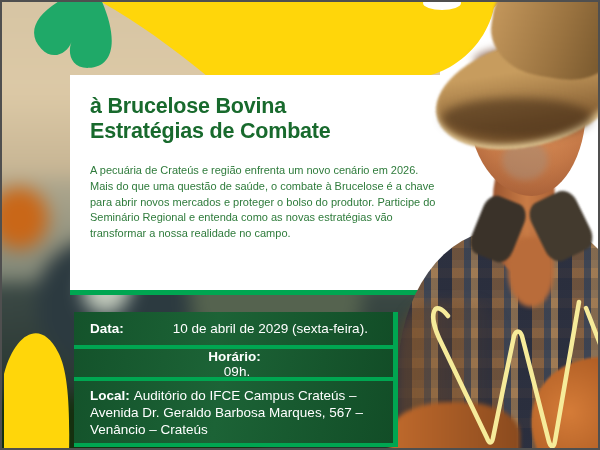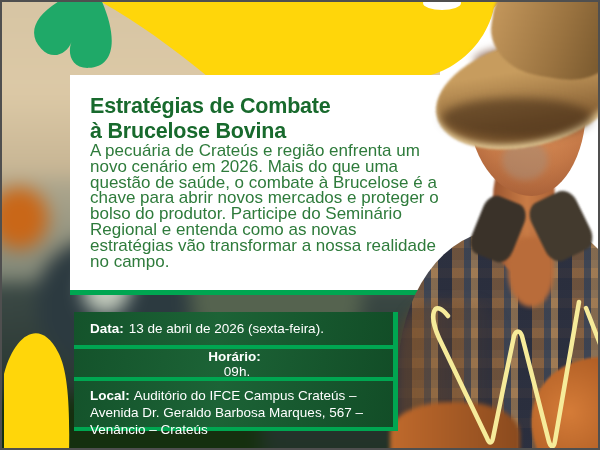--- a/index.html
+++ b/index.html
@@ -24,21 +24,21 @@
   .white-right{position:absolute;left:438px;top:0;width:162px;height:450px;background:#fff;z-index:2;}
   
   .decor-under{position:absolute;left:0;top:0;z-index:3;}
   .decor-over{position:absolute;left:0;top:0;z-index:7;pointer-events:none;}
   
   .card{
     position:absolute;left:68px;top:73px;width:378px;height:220px;background:#ffffff;
     border-bottom:5px solid #00a651;z-index:4;padding:19px 10px 0 20px;
   }
   .title{color:#186a2d;font-size:21.5px;line-height:24.5px;font-weight:bold;letter-spacing:-0.2px;}
-  .body-text{margin-top:0;width:353px;color:#2e7b3b;font-size:17px;line-height:15.8px;}
+  .body-text{margin-top:20px;width:353px;color:#2e7b3b;font-size:11px;line-height:15.8px;}
   
   .farmer{position:absolute;left:388px;top:0;width:212px;height:450px;z-index:5;}
   .farmer *{position:absolute;}
   .shirt{
     left:8px;top:228px;width:230px;height:240px;
     border-radius:45% 30% 0 0/60% 45% 0 0;
     background-color:#6b5442;
     background-image:
       repeating-linear-gradient(90deg,rgba(38,44,62,.85) 0 14px,rgba(142,100,64,.55) 14px 26px,rgba(58,68,86,.8) 26px 33px,rgba(196,152,100,.5) 33px 40px),
       repeating-linear-gradient(0deg,rgba(32,38,52,.55) 0 12px,rgba(152,110,68,.35) 12px 22px,rgba(52,62,78,.5) 22px 30px);
@@ -76,23 +76,23 @@
   .brim-edge{left:52px;top:96px;width:150px;height:40px;background:rgba(62,40,20,.55);border-radius:50%;filter:blur(5px);}
   
   .bars{position:absolute;left:72px;top:310px;width:324px;z-index:6;}
   .bar{
     width:100%;background:linear-gradient(100deg,#14532b,#1c6336 45%,#124d27);
     border-bottom:4px solid #00a651;border-right:5px solid #00a651;
     color:#fff;font-size:13.5px;display:flex;align-items:center;padding:0 14px 0 16px;
   }
   .bar .lbl{font-weight:bold;}
   .bar .val{margin-left:5px;}
-  .bar-data{height:37px;}
+  .bar-data{height:37px;gap:44px;}
   .bar-horario{height:32px;flex-direction:column;}
-  .bar-local{height:50px;display:block;padding-top:6px;line-height:17px;}
+  .bar-local{height:66px;display:block;padding-top:6px;line-height:17px;}
   .bar-local .val{margin-left:4px;}
 </style>
 </head>
 <body>
 
 <div class="canvas">
 
   <div class="photo-left">
     <div class="blurwrap">
       <div class="b1"></div>
@@ -108,22 +108,22 @@
 
   <div class="white-right"></div>
 
   <svg class="decor-under" width="600" height="450" viewBox="0 0 600 450">
     <path d="M92,-4 L500,-4 L492,6 C486,32 470,52 448,65 C439,70 429,74 417,75 L205,74 C168,44 130,16 92,-4 Z" fill="#FFD60A"></path>
     <ellipse cx="440" cy="1" rx="19" ry="7" fill="#ffffff"></ellipse>
   </svg>
 
   <div class="card">
     <div class="title">
+      <div>à Brucelose Bovina</div>
       <div>Estratégias de Combate</div>
-      <div>à Brucelose Bovina</div>
     </div>
     <div class="body-text">A pecuária de Crateús e região enfrenta um novo cenário em 2026. Mais do que uma questão de saúde, o combate à Brucelose é a chave para abrir novos mercados e proteger o bolso do produtor. Participe do Seminário Regional e entenda como as novas estratégias vão transformar a nossa realidade no campo.</div>
   </div>
 
   <div class="farmer">
     <div class="shirt"></div>
     <div class="shirt-shade"></div>
     <div class="arm-left"></div>
     <div class="arm-right"></div>
     <div class="neck"></div>
@@ -140,21 +140,21 @@
     <div class="teeth"></div>
     <div class="chin"></div>
     <div class="hat-brim"></div>
     <div class="hat-crown"></div>
     <div class="brim-edge"></div>
   </div>
 
   <div class="bars">
     <div class="bar bar-data">
       <span class="lbl">Data:</span>
-      <span class="val">13 de abril de 2026 (sexta-feira).</span>
+      <span class="val">10 de abril de 2029 (sexta-feira).</span>
     </div>
     <div class="bar bar-horario">
       <span class="lbl">Horário:</span>
       <span class="val">09h.</span>
     </div>
     <div class="bar bar-local">
       <span class="lbl">Local:</span><span class="val">Auditório do IFCE Campus Crateús – Avenida Dr. Geraldo Barbosa Marques, 567 – Venâncio – Crateús</span>
     </div>
   </div>
 

